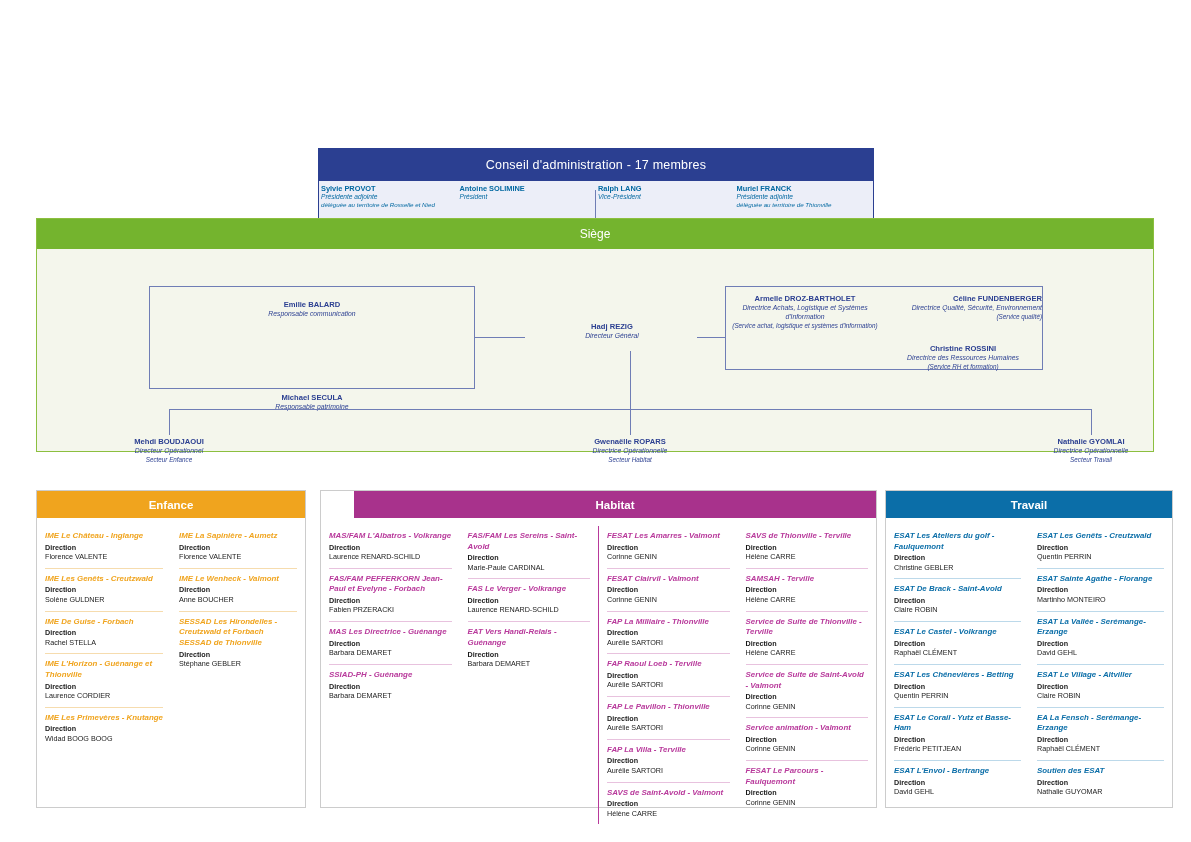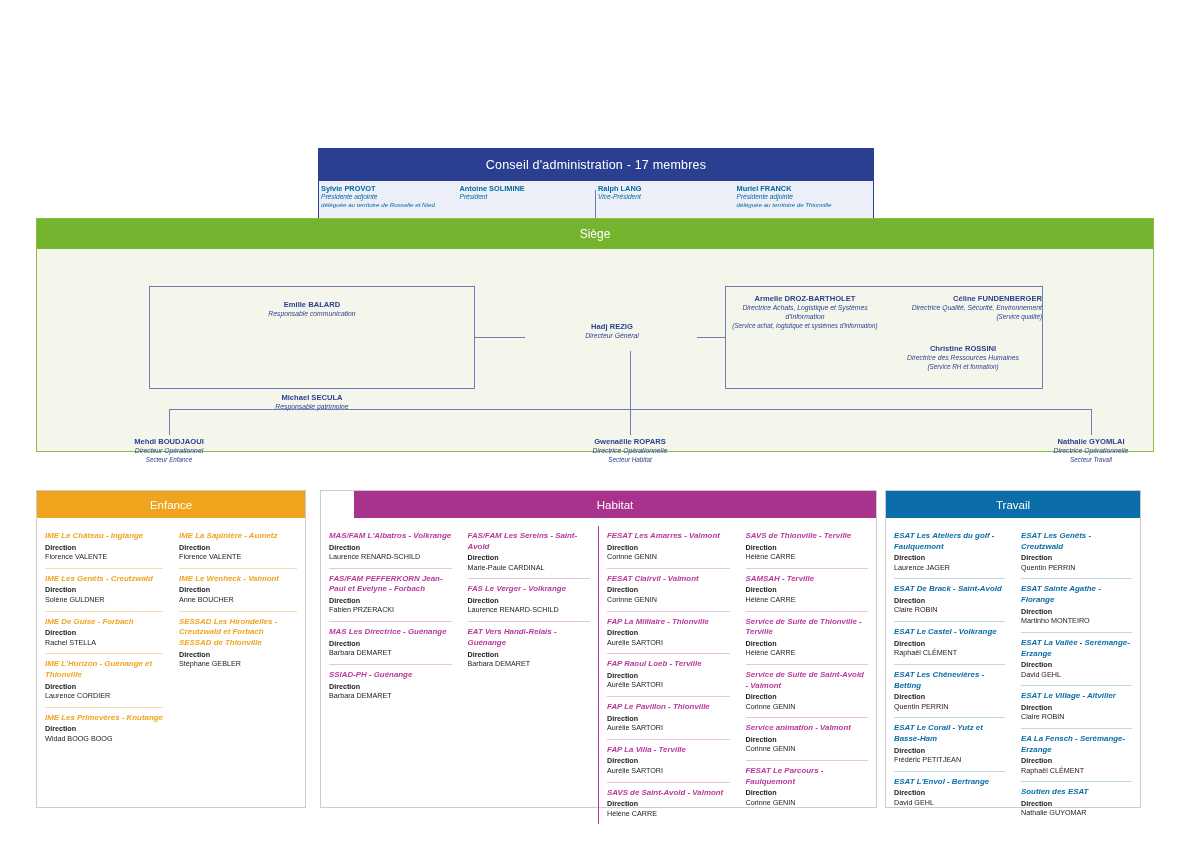--- a/index.html
+++ b/index.html
@@ -69,21 +69,21 @@
     justify-content: center;
   }
   #siege-body { position: relative; height: 203px; }
 
   .staff-box {
     position: absolute;
     border: 1px solid #6f7db5;
     background: transparent;
   }
   #box-left  { left: 112px; top: 37px; width: 326px; height: 103px; }
-  #box-right { left: 688px; top: 37px; width: 318px; height: 103px; }
+  #box-right { left: 688px; top: 37px; width: 318px; height: 84px; }
 
   .person { text-align: center; color: #2b3f91; line-height: 1.3; }
   .p-name { font-size: 7.6px; font-weight: bold; }
   .p-role { font-size: 6.8px; font-style: italic; }
   .p-sub  { font-size: 6.3px; font-style: italic; }
 
   .left-person { position: absolute; left: 0; right: 0; }
   #lp0 { top: 13px; }
   #lp1 { top: 62px; margin-top: 44px; }
 
@@ -130,20 +130,21 @@
     border: 1px solid #cccccc;
     background: #ffffff;
   }
   .sector-title {
     height: 27px;
     color: #ffffff;
     font-size: 11.5px;
     display: flex;
     align-items: center;
     justify-content: center;
+    font-weight: bold;
   }
   .sector-cols {
     display: flex;
     padding: 8px 0 6px 0;
   }
   .sector-col {
     flex: 1;
     padding: 0 8px;
   }
   .sector-col + .sector-col { }
@@ -176,21 +177,21 @@
   #sector-enfance .entity + .entity { border-top: 1px solid #f6dcae; }
 
   
   #sector-habitat { left: 320px; width: 557px; height: 318px; }
   #sector-habitat .sector-title { background: #a8328c; margin-left: 33px; }
   #sector-habitat .e-name { color: #b8399b; }
   #sector-habitat .entity + .entity { border-top: 1px solid #e8c2de; }
   #sector-habitat .sector-cols > .sector-col:nth-child(3) { border-left: 1px solid #b8399b; }
 
   
-  #sector-travail { left: 885px; width: 256px; height: 318px; }
+  #sector-travail { left: 885px; width: 288px; height: 318px; }
   #sector-travail .sector-title { background: #0b6ea8; }
   #sector-travail .e-name { color: #0b6ea8; }
   #sector-travail .entity + .entity { border-top: 1px solid #bcd9ea; }
 </style>
 </head>
 <body>
 
 <div id="page">
 
   <div id="board">
@@ -446,21 +447,21 @@
       </div>
   </div>
 
   <div class="sector" id="sector-travail">
     <div class="sector-title">Travail</div>
     <div class="sector-cols">
         <div class="sector-col">
           <div class="entity">
             <div class="e-name">ESAT Les Ateliers du golf - Faulquemont</div>
             <div class="e-dirlabel">Direction</div>
-            <div class="e-dirname">Laurence JAGER</div>
+            <div class="e-dirname">Christine GEBLER</div>
           </div>
           <div class="entity">
             <div class="e-name">ESAT De Brack - Saint-Avold</div>
             <div class="e-dirlabel">Direction</div>
             <div class="e-dirname">Claire ROBIN</div>
           </div>
           <div class="entity">
             <div class="e-name">ESAT Le Castel - Volkrange</div>
             <div class="e-dirlabel">Direction</div>
             <div class="e-dirname">Raphaël CLÉMENT</div>

